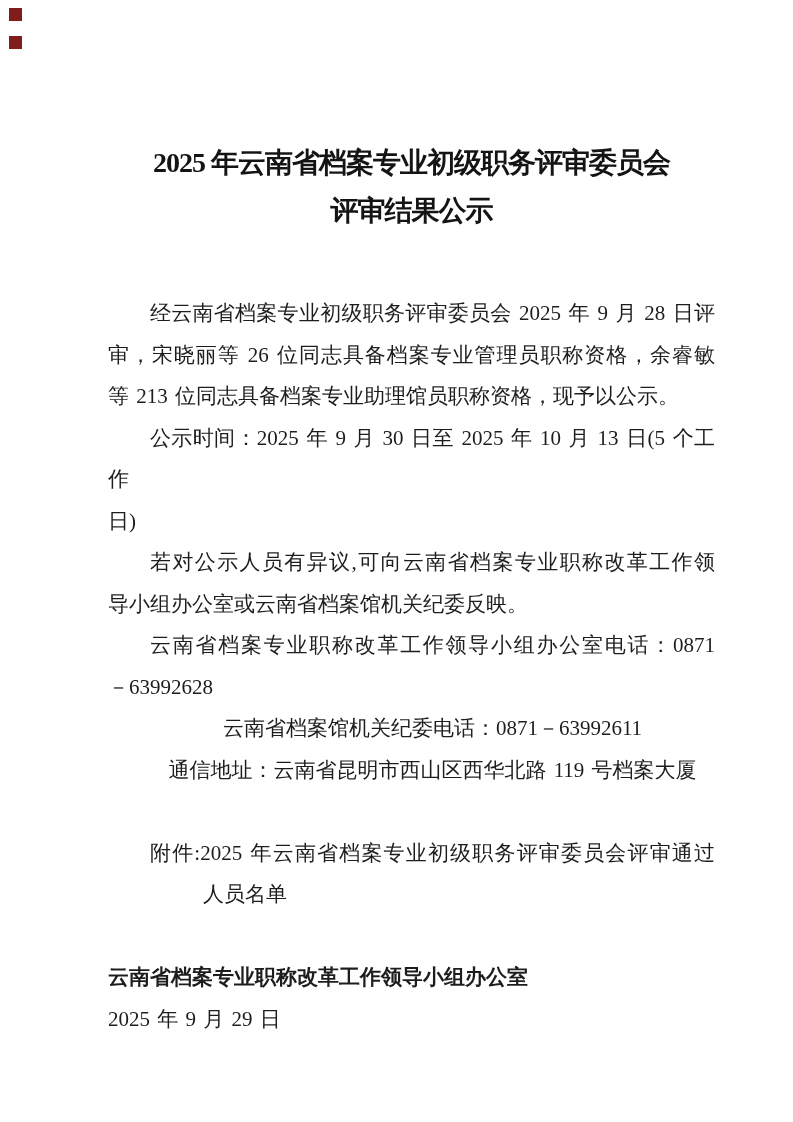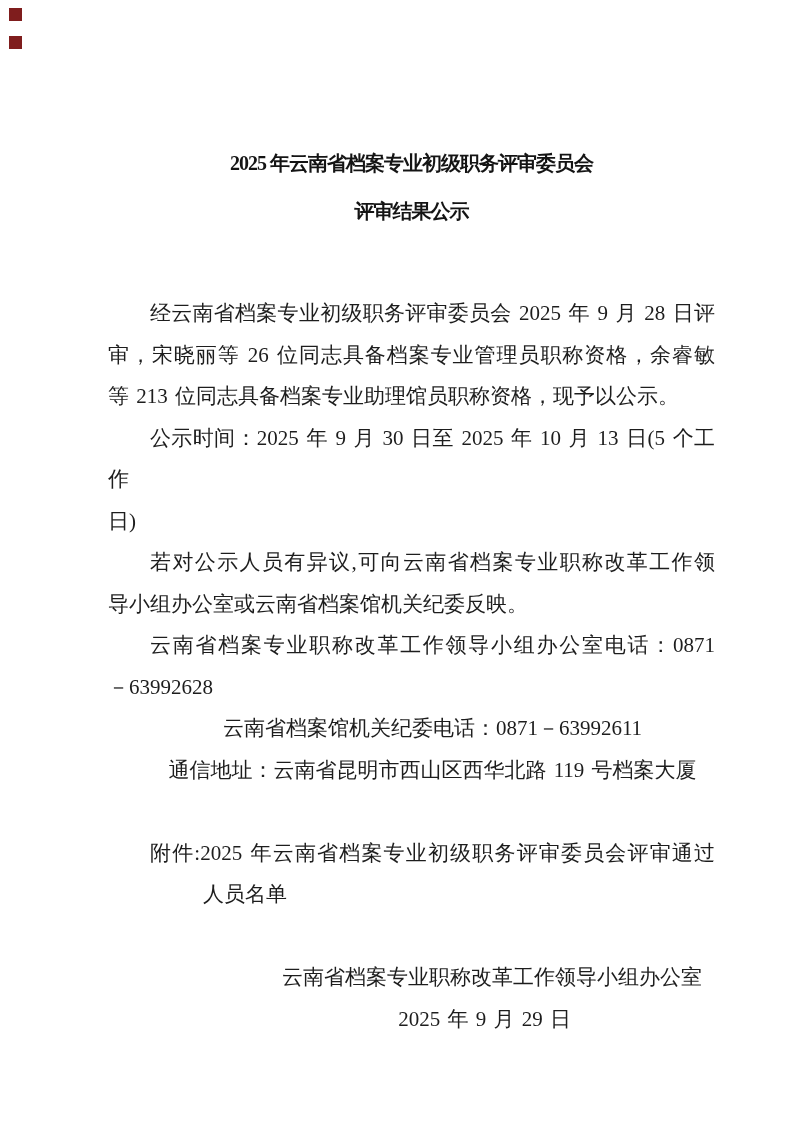--- a/index.html
+++ b/index.html
@@ -21,21 +21,21 @@
   .mark1 { left: 9px; top: 8px; }
   .mark2 { left: 9px; top: 36px; }
   .content {
     position: absolute;
     left: 108px;
     top: 0;
     width: 607px;
   }
   .title {
     margin: 139px 0 0 0;
-    font-size: 20px;
+    font-size: 28px;
     font-weight: bold;
     line-height: 48px;
     text-align: center;
     letter-spacing: -1px;
     color: #141414;
   }
   .title .tline { display: block; }
   .body {
     margin-top: 58px;
     font-size: 21px;
@@ -45,22 +45,22 @@
   .line { white-space: nowrap; }
   .indent { text-indent: 42px; text-align: center; }
   .stretch {
     white-space: normal;
     text-align: justify;
     text-align-last: justify;
     text-justify: inter-character;
   }
   .hang { padding-left: 95px; }
   .empty { height: 41.5px; }
-  .sig  { text-align: right; padding-right: 13px; }
-  .date { text-align: right; padding-right: 144px; }
+  .sig  { padding-right: 13px; font-weight: bold; }
+  .date { text-align: left; padding-right: 144px; }
 </style>
 </head>
 <body>
 
 <div class="page">
   <div class="mark mark1" style="background: rgb(127, 29, 29);"></div>
   <div class="mark mark2" style="background: rgb(127, 29, 29);"></div>
 
   <div class="content">
 

